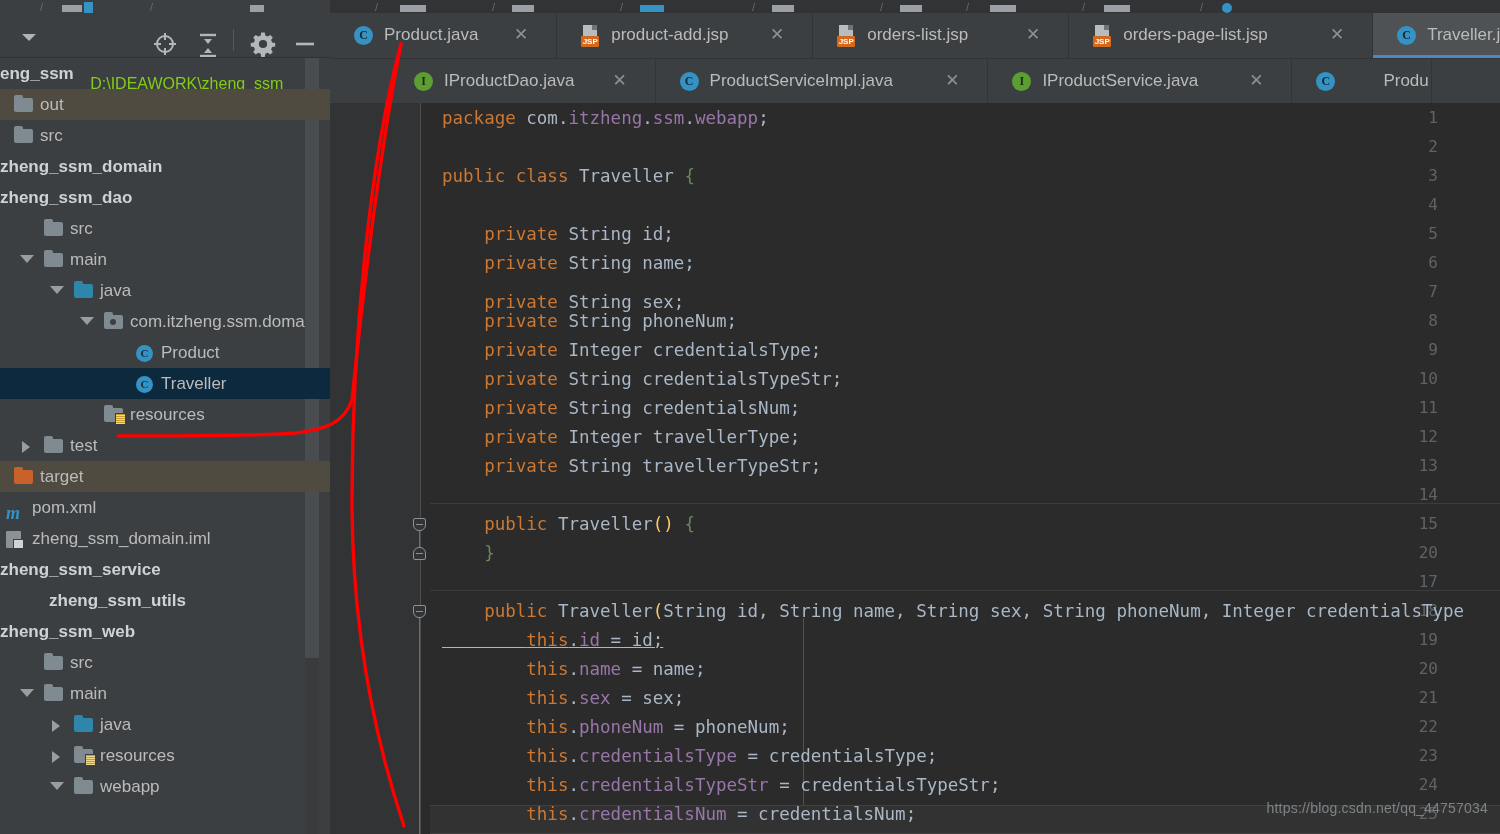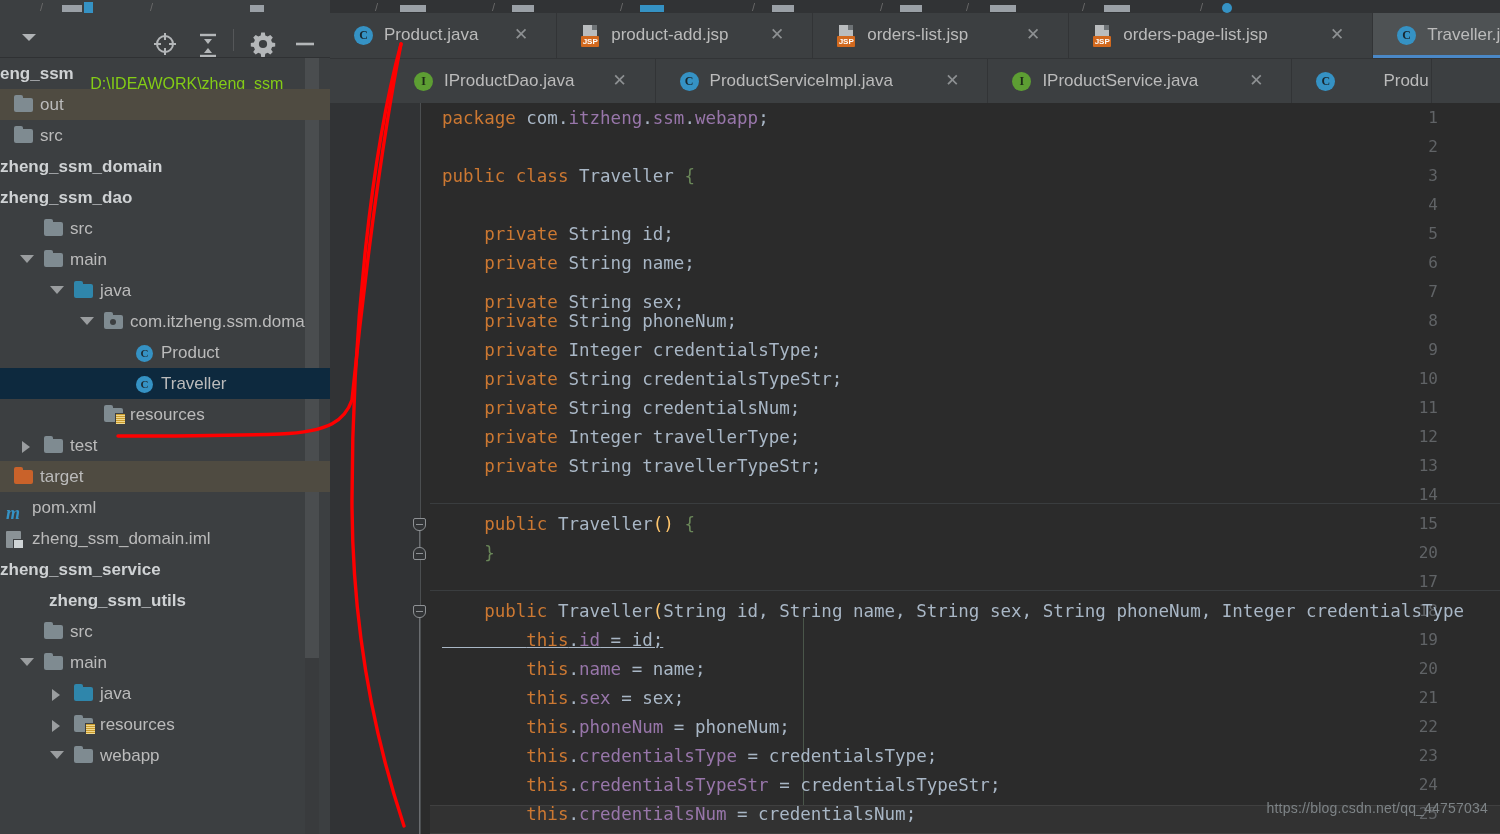--- a/index.html
+++ b/index.html
@@ -390,20 +390,23 @@
           <div class="imlicon" style="left: 6px;"></div>
           <div class="label" style="left: 32px;">zheng_ssm_domain.iml</div>
         </div>
         <div class="row">
           <div class="label bold" style="left: 0px;">zheng_ssm_service</div>
         </div>
         <div class="row">
           <div class="label bold" style="left: 8px; margin-left: 41px;">zheng_ssm_utils</div>
         </div>
         <div class="row">
+          <div class="label bold" style="left: 0px;">zheng_ssm_web</div>
+        </div>
+        <div class="row">
           <div class="fold" style="left: 44px;"></div>
           <div class="label" style="left: 70px;">src</div>
         </div>
         <div class="row">
           <div class="arrow-d" style="left: 20px;"></div>
           <div class="fold" style="left: 44px;"></div>
           <div class="label" style="left: 70px;">main</div>
         </div>
         <div class="row">
           <div class="arrow-r" style="left: 52px;"></div>

